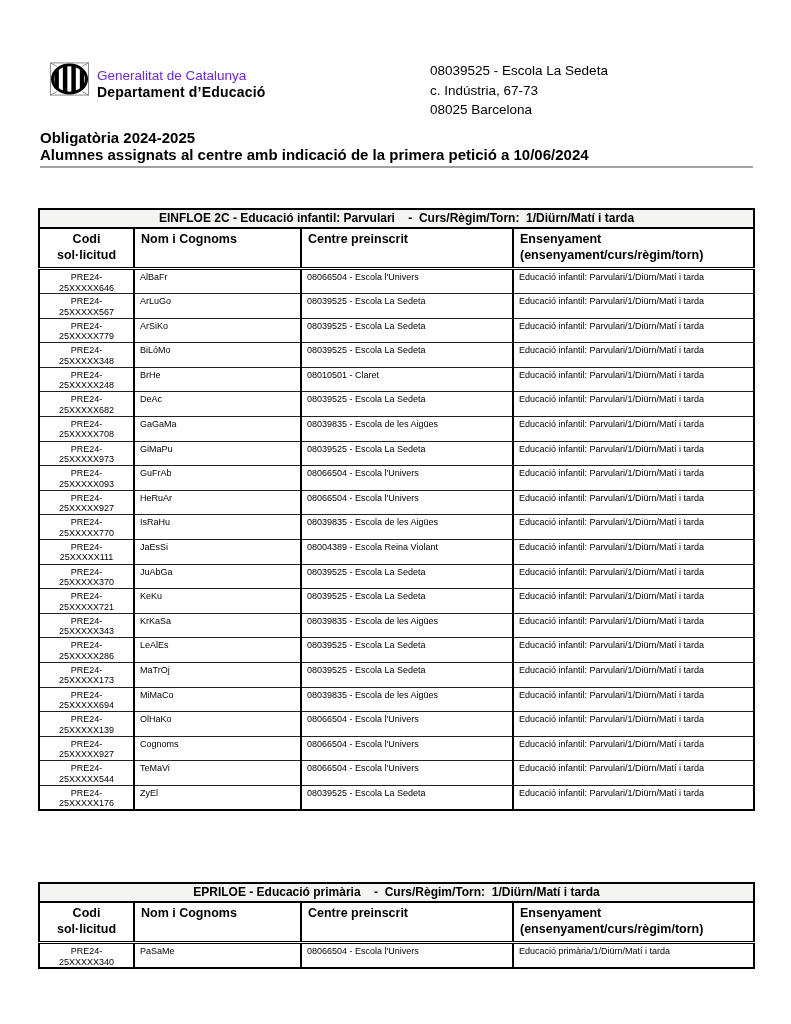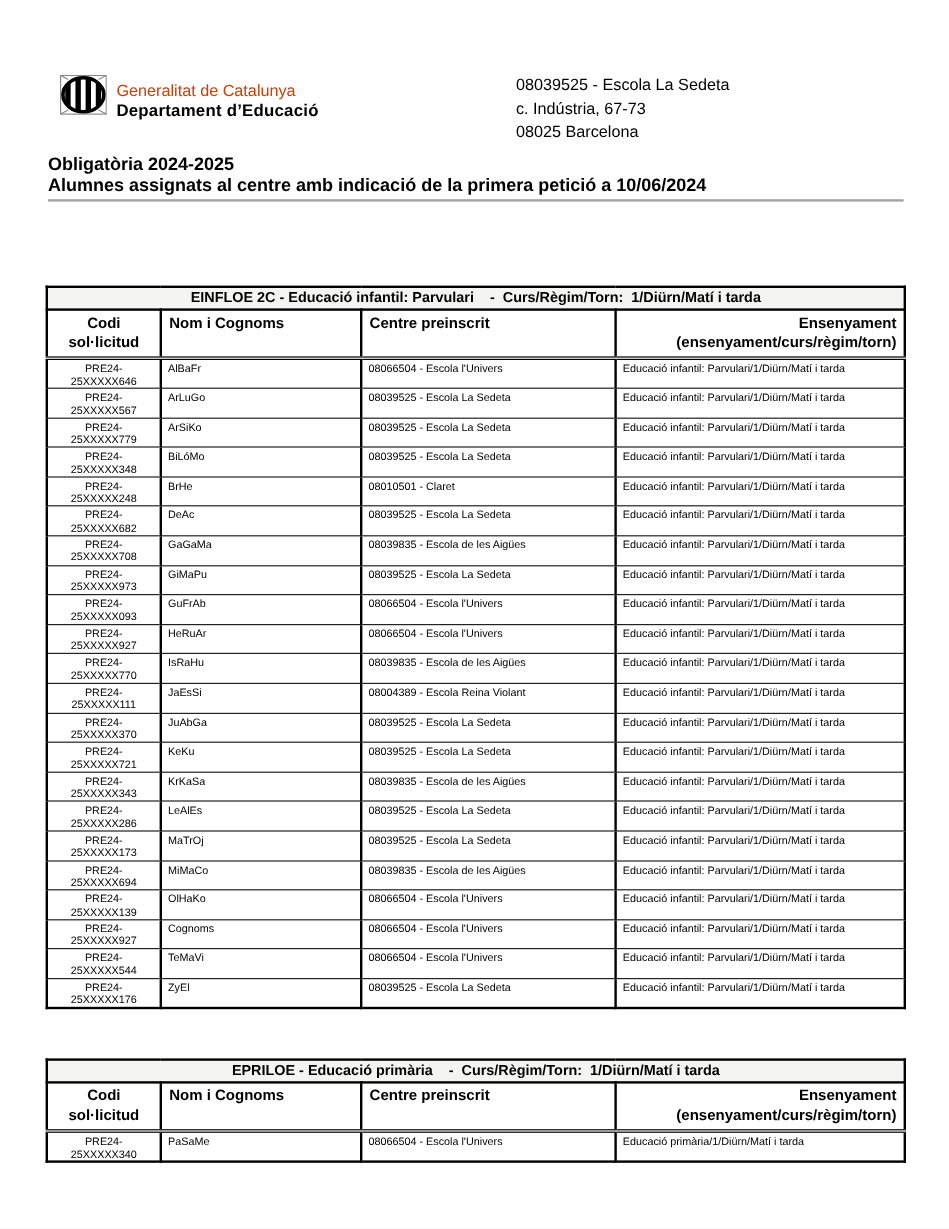--- a/index.html
+++ b/index.html
@@ -18,21 +18,21 @@
   .logo-block {
     position: absolute;
     left: 50px;
     top: 62px;
     display: flex;
     align-items: flex-start;
   }
   .logo-mark { display: inline-block; width: 39px; height: 34px; }
   .logo-mark svg { display: block; width: 100%; height: 100%; }
   .logo-text { margin-left: 8px; padding-top: 6px; line-height: 16px; }
-  .logo-org  { font-size: 13.5px; color: #c2410c; }
+  .logo-org  { font-size: 13.5px; color: #6d28d9; }
   .logo-dept { font-size: 14px; font-weight: bold; letter-spacing: .2px; }
   .school-block {
     position: absolute;
     left: 430px;
     top: 61px;
     font-size: 13.5px;
     line-height: 19.5px;
   }
   
   .doc-title {
@@ -41,21 +41,21 @@
     top: 129px;
     width: 713px;
     font-size: 15px;
     font-weight: bold;
     line-height: 17px;
     border-bottom: 2px solid #a3a3a3;
     padding-bottom: 3px;
   }
   
   .tbl-wrap { position: absolute; left: 38px; width: 715px; }
-  .tbl-wrap.t0 { top: 238px; border-radius: 21px; }
+  .tbl-wrap.t0 { top: 208px; border-radius: 21px; }
   .tbl-wrap.t1 { top: 882px; }
   table {
     border-collapse: collapse;
     width: 715px;
     table-layout: fixed;
   }
   col.c-codi   { width: 95px; }
   col.c-nom    { width: 167px; }
   col.c-centre { width: 212px; }
   col.c-ens    { width: 241px; }
@@ -76,21 +76,21 @@
     font-size: 12.5px;
     font-weight: bold;
     line-height: 16px;
     vertical-align: top;
     padding: 2px 6px 4px;
     height: 37px;
   }
   .head-row th.h-codi   { text-align: center; }
   .head-row th.h-nom    { text-align: left; margin-top: 34px; }
   .head-row th.h-centre { text-align: left; }
-  .head-row th.h-ens    { text-align: right; margin-left: 28px; }
+  .head-row th.h-ens    { text-align: left; margin-left: 28px; }
   tbody td {
     border-left: 2px solid #000;
     border-right: 2px solid #000;
     border-bottom: 1px solid #222;
     font-size: 9px;
     line-height: 10.5px;
     vertical-align: top;
     padding: 2px 5px 0;
     height: 24.6px;
   }

